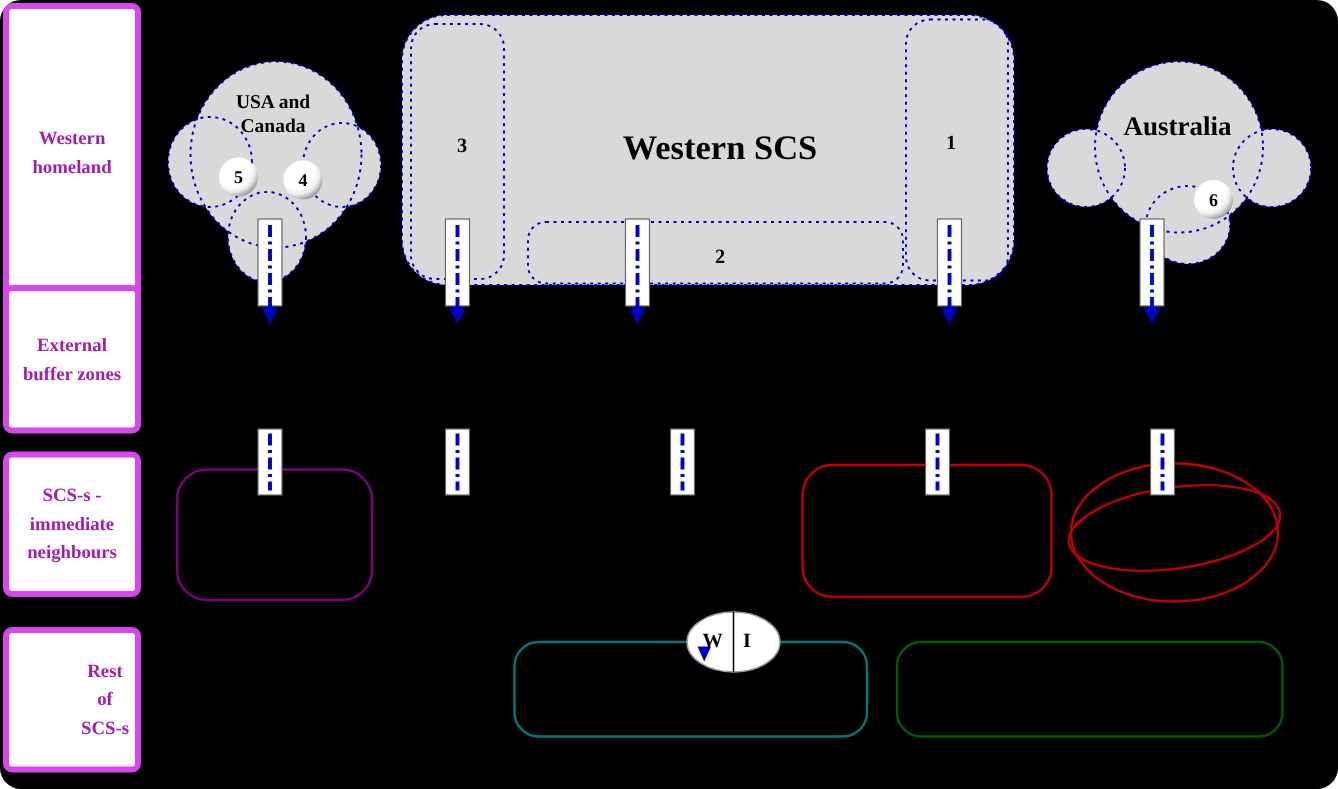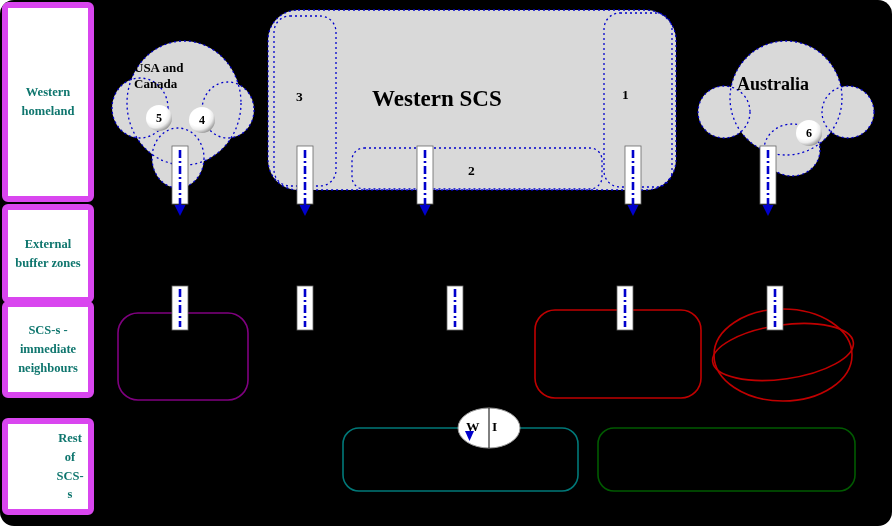--- a/index.html
+++ b/index.html
@@ -14,37 +14,37 @@
     background: #000000;
     border-radius: 14px;
     overflow: hidden;
   }
   .layer { position: absolute; left: 0; top: 0; }
   .side-box {
     position: absolute;
     left: 2px;
     width: 92px;
     background: #ffffff;
-    border: 6px solid #d946ef;
+    border: 4px solid #d946ef;
     border-radius: 6px;
     display: flex;
     align-items: center;
     justify-content: center;
     text-align: center;
     font-weight: bold;
     font-size: 12.5px;
     line-height: 1.5;
-    color: #0f766e;
+    color: #a21caf;
     padding: 4px;
   }
   .lbl {
     position: absolute;
     color: #000;
     font-weight: bold;
-    text-align: left;
+    text-align: center;
     line-height: 1.25;
   }
   .sphere {
     position: absolute;
     width: 26px;
     height: 26px;
     border-radius: 50%;
     background: radial-gradient(circle at 35% 30%, #ffffff 45%, #ececec 60%, #8a8a8a 80%, #0a0a0a 97%);
     display: flex;
     align-items: center;
@@ -147,21 +147,21 @@
     <g>
       <ellipse cx="489" cy="428" rx="31" ry="20" fill="#ffffff" stroke="#999" stroke-width="1"></ellipse>
       <line x1="489" y1="408" x2="489" y2="448" stroke="#000" stroke-width="1"></line>
     </g>
     <polygon points="465,431 474,431 469.5,441" fill="#0000cc"></polygon>
   </svg>
 
   <div class="side-box" style="top:2px; height:200px;">
     <span>Western homeland</span>
   </div>
-  <div class="side-box" style="top:204px; height:99px;">
+  <div class="side-box" style="top:190px; height:99px;">
     <span>External buffer zones</span>
   </div>
   <div class="side-box" style="top:301px; height:97px;">
     <span>SCS-s - immediate neighbours</span>
   </div>
   <div class="side-box" style="top:418px; height:97px;padding-left:48px;">
     <span>Rest of SCS-s</span>
   </div>
 
   <div class="lbl" style="left:134px; top:60px; width:96px; font-size:13px;">USA and Canada</div>

